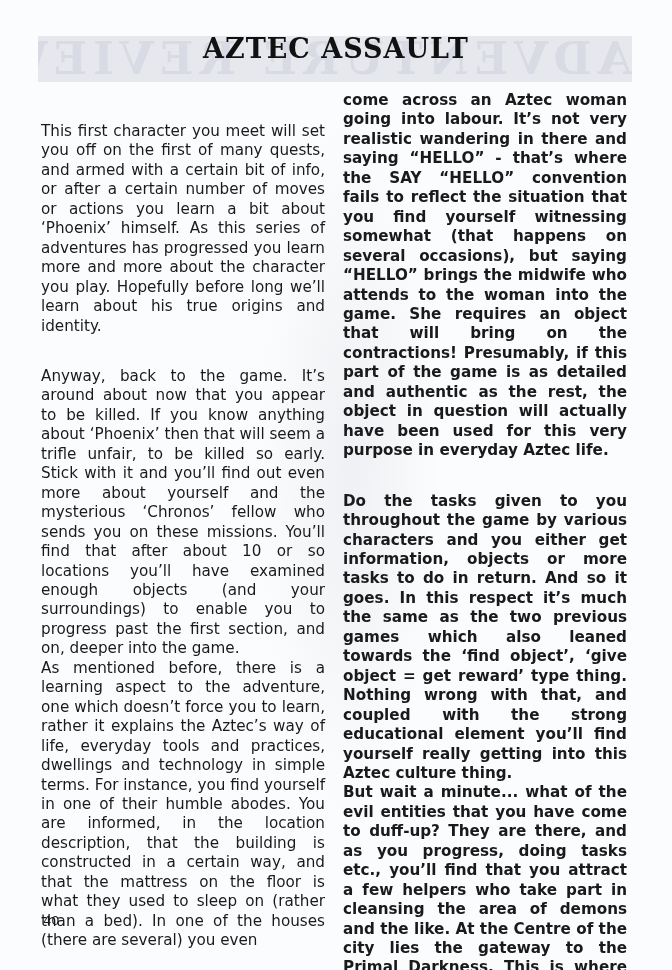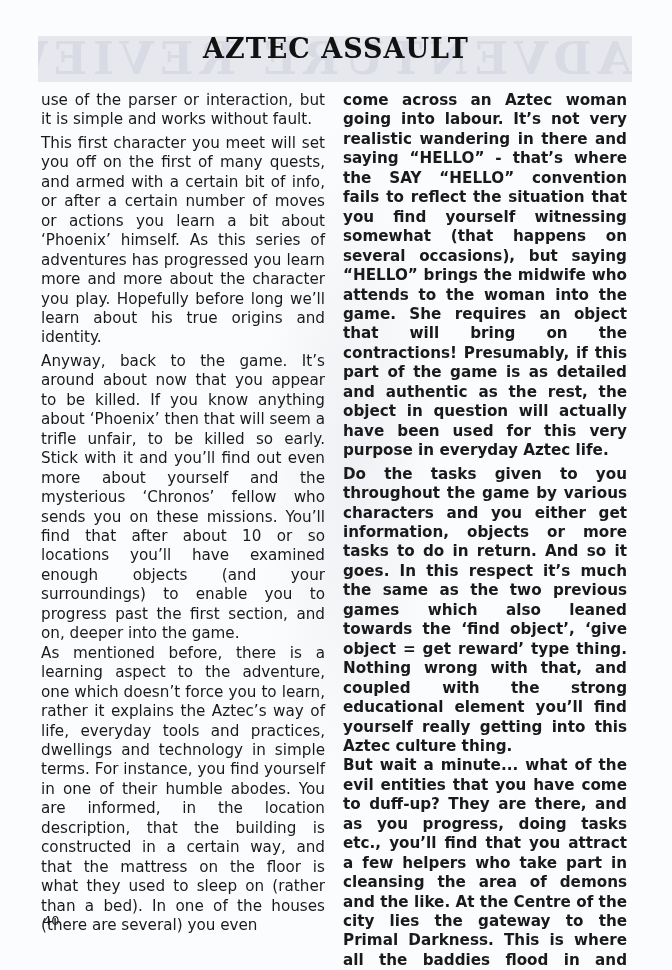--- a/index.html
+++ b/index.html
@@ -32,38 +32,37 @@
       background: radial-gradient(ellipse at center, rgba(200,205,215,0.25), rgba(255,255,255,0) 70%);
     }
     .col {
       position: absolute; top: 91px; width: 284px;
       font-size: 15.2px; line-height: 19.45px;
       text-align: justify;
     }
     .col-left { left: 41px; }
     .col-right { left: 343px; font-weight: bold; }
     .col p { margin: 0; }
-    .col p.gap { margin-top: 4px; }
+    .col p.gap { margin-top: 31px; }
     .page-number {
       position: absolute; left: 43px; top: 913px;
       font-size: 13px;
     }
   </style>
 </head>
 <body>
 
 <div class="banner">
   <div class="banner-ghost">ADVENTURE REVIEW</div>
 </div>
 <div class="title">AZTEC ASSAULT</div>
 
 <div class="watermark"></div>
 
 <div class="col col-left">
-  <p>use of the parser or interaction, but it is simple and works without fault.</p>
   <p class="gap">This first character you meet will set you off on the first of many quests, and armed with a certain bit of info, or after a certain number of moves or actions you learn a bit about ‘Phoenix’ himself. As this series of adventures has progressed you learn more and more about the character you play. Hopefully before long we’ll learn about his true origins and identity.</p>
   <p class="gap">Anyway, back to the game. It’s around about now that you appear to be killed. If you know anything about ‘Phoenix’ then that will seem a trifle unfair, to be killed so early. Stick with it and you’ll find out even more about yourself and the mysterious ‘Chronos’ fellow who sends you on these missions. You’ll find that after about 10 or so locations you’ll have examined enough objects (and your surroundings) to enable you to progress past the first section, and on, deeper into the game.</p>
   <p>As mentioned before, there is a learning aspect to the adventure, one which doesn’t force you to learn, rather it explains the Aztec’s way of life, everyday tools and practices, dwellings and technology in simple terms. For instance, you find yourself in one of their humble abodes. You are informed, in the location description, that the building is constructed in a certain way, and that the mattress on the floor is what they used to sleep on (rather than a bed). In one of the houses (there are several) you even</p>
 </div>
 
 <div class="col col-right">
   <p>come across an Aztec woman going into labour. It’s not very realistic wandering in there and saying “HELLO” - that’s where the SAY “HELLO” convention fails to reflect the situation that you find yourself witnessing somewhat (that happens on several occasions), but saying “HELLO” brings the midwife who attends to the woman into the game. She requires an object that will bring on the contractions! Presumably, if this part of the game is as detailed and authentic as the rest, the object in question will actually have been used for this very purpose in everyday Aztec life.</p>
   <p class="gap">Do the tasks given to you throughout the game by various characters and you either get information, objects or more tasks to do in return. And so it goes. In this respect it’s much the same as the two previous games which also leaned towards the ‘find object’, ‘give object = get reward’ type thing. Nothing wrong with that, and coupled with the strong educational element you’ll find yourself really getting into this Aztec culture thing.</p>
   <p>But wait a minute... what of the evil entities that you have come to duff-up? They are there, and as you progress, doing tasks etc., you’ll find that you attract a few helpers who take part in cleansing the area of demons and the like. At the Centre of the city lies the gateway to the Primal Darkness. This is where all the baddies flood in and goodies are flushed out! Having gotten used to</p>
 </div>

